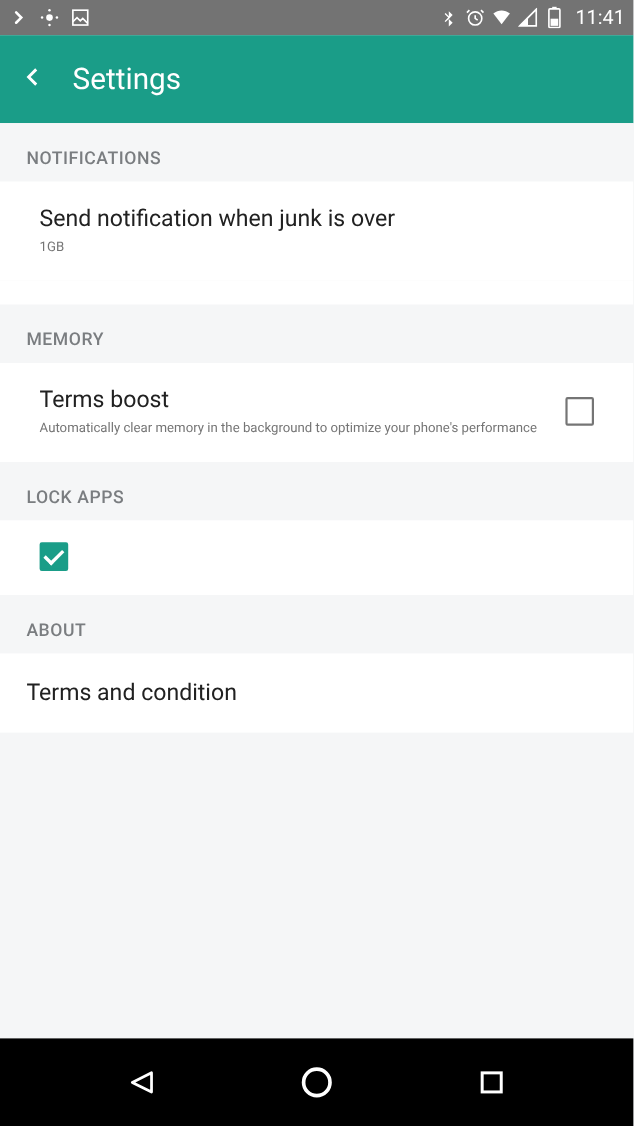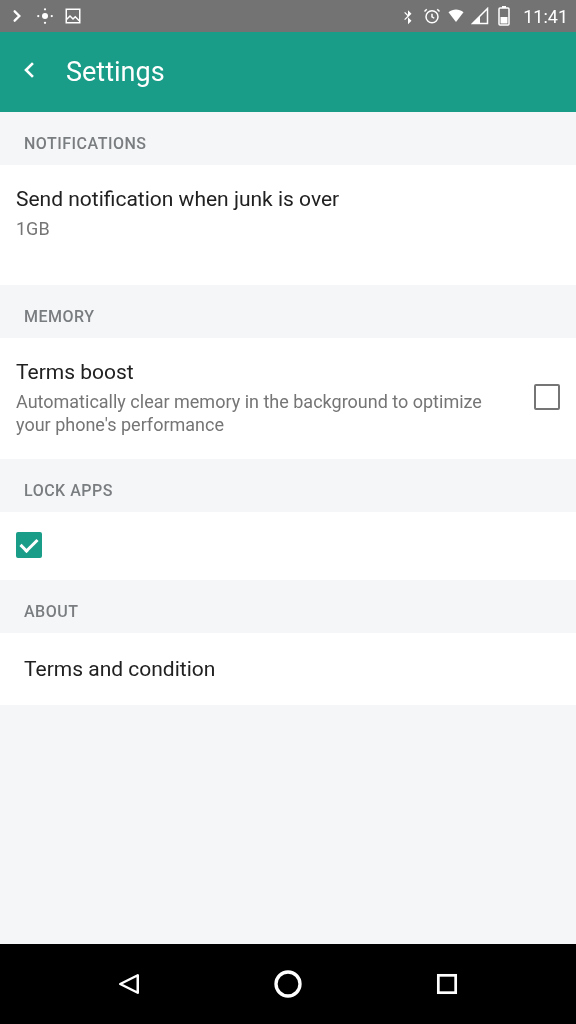--- a/index.html
+++ b/index.html
@@ -75,32 +75,32 @@
       background: #f5f6f7;
     }
     .setting-item {
       background: white;
       padding: 22px 24px;
       display: flex;
       align-items: center;
       justify-content: space-between;
     }
     .setting-item.has-sub {
-      padding: 20px 16px 22px;
+      padding: 20px 36px 22px;
     }
     .text-col {
       flex: 1;
     }
     .setting-title {
       font-size: 21px;
       color: #212121;
       line-height: 1.35;
     }
     .setting-sub {
-      font-size: 18px;
+      font-size: 12px;
       color: #757575;
       margin-top: 4px;
       line-height: 1.3;
     }
     .setting-item.has-sub .text-col {
       padding-right: 16px;
     }
     .checkbox {
       width: 26px;
       height: 26px;

